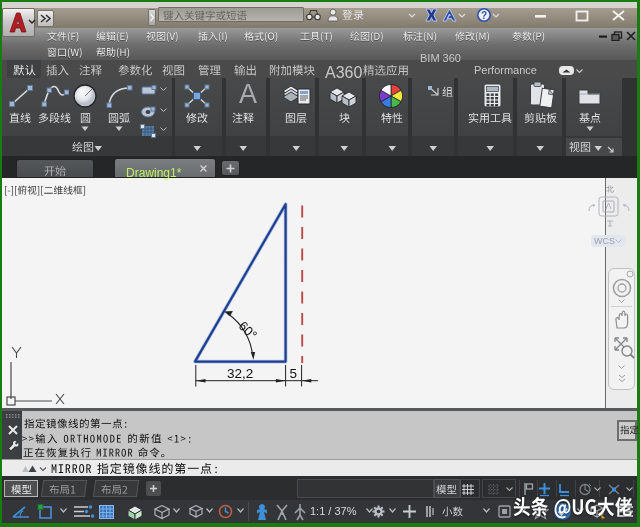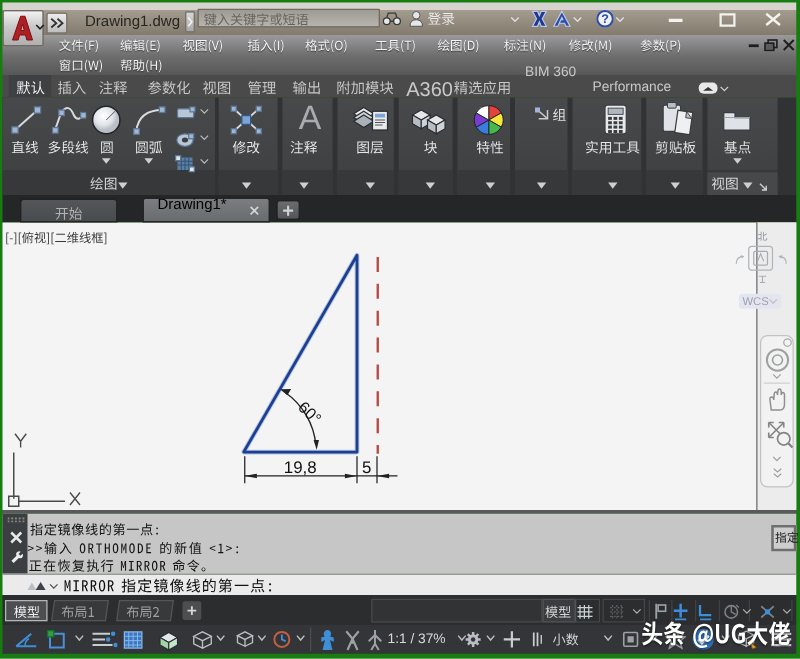--- a/index.html
+++ b/index.html
@@ -159,21 +159,20 @@
     <svg style="position:absolute;left:7px;top:11px;" width="22" height="22" viewBox="0 0 22 22">
       <path d="M3 21 L9.5 2 L13 2 L19 21 L14.5 21 L13.4 17 L8.6 17 L7.5 21 Z M9.6 13.4 L12.4 13.4 L11 8.2 Z" fill="#b01f24" stroke="#7a1014" stroke-width="0.8"></path>
     </svg>
     <svg style="position:absolute;left:28px;top:19px;" width="8" height="6" viewBox="0 0 8 6">
       <path d="M1 1 L4 4 L7 1" stroke="#222" stroke-width="1.4" fill="none"></path>
     </svg>
     <div style="position:absolute;left:37px;top:10px;width:17px;height:17px;background:linear-gradient(#ececec,#bdbdbd);border:1px solid #76716a;border-radius:2px"></div>
     <svg style="position:absolute;left:40px;top:14px;" width="12" height="9" viewBox="0 0 12 9">
       <path d="M1 1 L5 4.5 L1 8 M6 1 L10 4.5 L6 8" stroke="#333" stroke-width="1.5" fill="none"></path>
     </svg>
-    <div style="position:absolute;left:60px;top:10px;width:92px;height:16px;color:#26261f;font-size:12px;text-align:center;font-family:'Liberation Sans',sans-serif">Drawing1.dwg</div>
     <div style="position:absolute;left:148px;top:9px;width:8px;height:17px;background:linear-gradient(#d8d8d8,#a8a8a8);border:1px solid #76716a;border-radius:1px"></div>
     <svg style="position:absolute;left:149px;top:13px;" width="6" height="9" viewBox="0 0 6 9">
       <path d="M1.5 1 L4.5 4.5 L1.5 8" stroke="#f5f5f5" stroke-width="1.2" fill="none"></path>
     </svg>
     <div style="position:absolute;left:158px;top:7px;width:146px;height:15px;background:linear-gradient(#9e9a94,#b7b3ad);border:1px solid #6e6a64;border-radius:1px"></div>
     <svg style="position:absolute;left:163px;top:8.5px;width:86px;height:13px;overflow:visible" viewBox="0 0 86 13">
       <g fill="#67635d" transform="translate(0 10.5) scale(0.084 -0.084)">
         <use href="#r0" x="0"></use>
         <use href="#r1" x="125"></use>
         <use href="#r2" x="250"></use>
@@ -700,21 +699,21 @@
       <path d="M1 8 L22 8" stroke="#9aa0a8" stroke-width="0.8"></path>
     </svg>
     <div style="position:absolute;left:16px;top:159px;width:78px;height:19px;background:linear-gradient(#54575a,#494c4e);border-radius:3px 3px 0 0;border:1px solid #222"></div>
     <svg style="position:absolute;left:44.0px;top:163.5px;width:24px;height:14px;overflow:visible" viewBox="0 0 24 14">
       <g fill="#b3b3b3" transform="translate(0 11.0) scale(0.088 -0.088)">
         <use href="#r77" x="0"></use>
         <use href="#r78" x="125"></use>
       </g>
     </svg>
     <div style="position:absolute;left:114px;top:158px;width:102px;height:20px;background:linear-gradient(#7b7e80,#696c6e);border-radius:3px 3px 0 0;border:1px solid #222"></div>
-    <div style="position:absolute;left:126px;top:156px;color:#000000;font-size:12px;font-family:'Liberation Sans'">Drawing1*</div>
+    <div style="position:absolute;left:126px;top:166px;color:#bef264;font-size:12px;font-family:'Liberation Sans'">Drawing1*</div>
     <svg style="position:absolute;left:199px;top:164px;" width="9" height="9" viewBox="0 0 9 9">
       <path d="M1.5 1.5 L7.5 7.5 M7.5 1.5 L1.5 7.5" stroke="#d5d5d5" stroke-width="1.3"></path>
     </svg>
     <div style="position:absolute;left:221px;top:160px;width:19px;height:16px;background:linear-gradient(#6a6d6f,#54575a);border-radius:3px;border:1px solid #222"></div>
     <svg style="position:absolute;left:225px;top:163px;" width="11" height="11" viewBox="0 0 11 11">
       <path d="M5.5 1.5 V9.5 M1.5 5.5 H9.5" stroke="#cfd2d4" stroke-width="1.7"></path>
     </svg>
     <svg style="position:absolute;left:4px;top:184.2px;width:84px;height:12px;overflow:visible" viewBox="0 0 84 12">
       <g fill="#3a3a3a" transform="translate(0 9.8) scale(0.07840000000000001 -0.07840000000000001)">
         <use href="#r79" x="0"></use>
@@ -812,21 +811,21 @@
 <path d="M285.6 380.7 L275.9 378.9 L275.9 382.5 Z"></path>
 <path d="M301.6 380.7 L311.3 378.9 L311.3 382.5 Z"></path>
 </g>
 <path d="M227.9 313.8 A58 58 0 0 1 252.7 356" stroke="#222" stroke-width="1.1"></path>
 <g fill="#222" stroke="none">
 <path d="M224 311.4 L229.9 316.2 L232.9 311.1 Z"></path>
 <path d="M253.3 359.7 L250.9 352 L255.2 351.9 Z"></path>
 </g>
 </g>
     </svg>
-    <div style="position:absolute;left:227px;top:365.5px;width:32px;color:#111;font-size:13.5px;font-family:'Liberation Sans';z-index:4">19,8</div>
+    <div style="position:absolute;left:227px;top:365.5px;width:32px;color:#111;font-size:13.5px;font-family:'Liberation Sans';z-index:4">32,2</div>
     <div style="position:absolute;left:289.5px;top:365.5px;color:#111;font-size:13.5px;font-family:'Liberation Sans';z-index:4">5</div>
     <div style="position:absolute;left:246px;top:318px;color:#111;font-size:13px;font-family:'Liberation Sans';z-index:4;transform:rotate(44deg);transform-origin:left top">60°</div>
     <svg style="position:absolute;left:6px;top:413px;" width="16" height="5" viewBox="0 0 16 5">
       <g fill="#8a8a8a">
         <rect x="0" y="1" width="1.5" height="1.5"></rect>
         <rect x="0" y="3.5" width="1.5" height="1.5"></rect>
         <rect x="3" y="1" width="1.5" height="1.5"></rect>
         <rect x="3" y="3.5" width="1.5" height="1.5"></rect>
         <rect x="6" y="1" width="1.5" height="1.5"></rect>
         <rect x="6" y="3.5" width="1.5" height="1.5"></rect>

